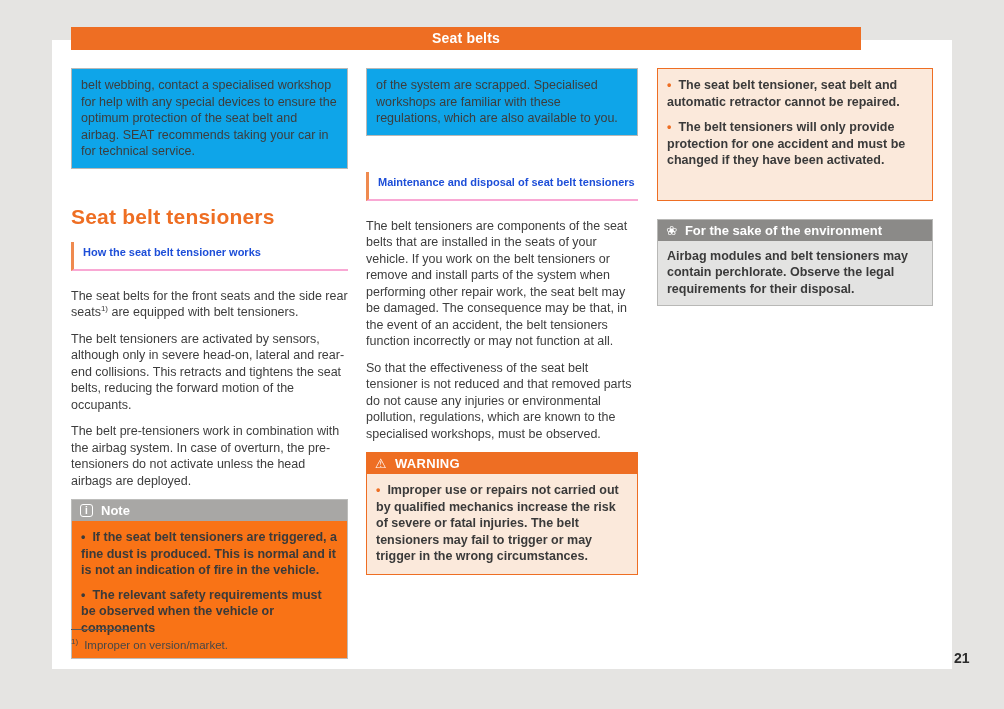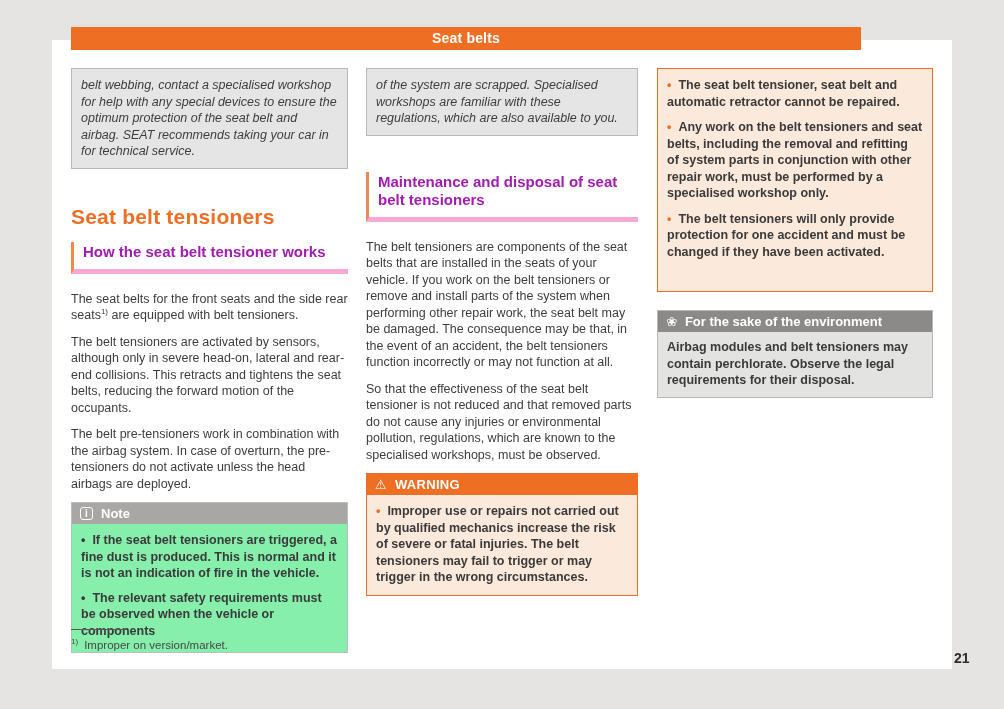--- a/index.html
+++ b/index.html
@@ -28,49 +28,48 @@
   .col { position:absolute; top:28px; }
   .col1 { left:19px;  width:277px; }
   .col2 { left:314px; width:272px; }
   .col3 { left:605px; width:276px; }
 
   .body-p { font-size:12.5px; line-height:16.5px; margin-bottom:10px; color:#3d3d3d; }
   sup { font-size:8px; line-height:0; }
 
   
   .graybox {
-    background:#e5e5e5; border:1px solid #b8b8b6;
+    background:#0ea5e9; border:1px solid #b8b8b6;
     padding:8px 9px; font-size:12.5px; line-height:16.5px;
     margin-bottom:36px;
-    font-style:italic;
   }
 
   .section-title {
     color:#ee6e23; font-size:21px; font-weight:bold; line-height:24px;
     margin-bottom:13px; letter-spacing:0.2px;
   }
 
   .subhead {
-    font-size:15px; font-weight:bold; color:#a21caf; line-height:18px;
-    border-left:3px solid #ef8a4f; border-bottom:5px solid #f9a8d4;
+    font-size:11px; font-weight:bold; color:#1d4ed8; line-height:18px;
+    border-left:3px solid #ef8a4f; border-bottom:2px solid #f9a8d4;
     padding:1px 0 8px 9px; margin-bottom:17px;
   }
 
   
   .notebox { margin-top:7px; border:1px solid #bdbdbb; }
   .notehead {
     background:#a8a7a5; color:#ffffff; font-size:13px; font-weight:bold;
     padding:3px 8px; display:flex; align-items:center; gap:8px;
   }
   .note-ic {
     display:inline-block; width:13px; height:13px; border:1px solid #ffffff;
     border-radius:3px; font-size:10px; line-height:12px; text-align:center;
     font-weight:bold; flex:0 0 auto;
   }
-  .notebody { background:#86efac; padding:8px 9px 13px 9px; }
+  .notebody { background:#f97316; padding:8px 9px 22px 9px; }
   .bullet { font-size:12.5px; line-height:16.5px; margin-bottom:8px; font-weight:bold; color:#3a3a3a; }
   .bullet:last-child { margin-bottom:0; }
   .bullet::before { content:"•"; margin-right:7px; }
   .bullet.dark::before { color:#3a3a3a; }
   .bullet.orange::before { color:#ee6e23; }
 
   
   .warnbox { margin-top:5px; border:1px solid #ee6e23; }
   .warnhead {
     background:#ee6e23; color:#ffffff; font-size:13px; font-weight:bold;
@@ -154,21 +153,20 @@
         </div>
         <div class="warnbody">
           <p class="bullet orange">Improper use or repairs not carried out by qualified mechanics increase the risk of severe or fatal injuries. The belt tensioners may fail to trigger or may trigger in the wrong circumstances.</p>
         </div>
       </div>
     </div>
 
     <div class="col col3">
       <div class="warncarry">
         <p class="bullet orange">The seat belt tensioner, seat belt and automatic retractor cannot be repaired.</p>
-        <p class="bullet orange">Any work on the belt tensioners and seat belts, including the removal and refitting of system parts in conjunction with other repair work, must be performed by a specialised workshop only.</p>
         <p class="bullet orange">The belt tensioners will only provide protection for one accident and must be changed if they have been activated.</p>
       </div>
 
       <div class="envbox">
         <div class="envhead">
           <span class="env-ic">❀</span>
           <span>For the sake of the environment</span>
         </div>
         <div class="envbody">Airbag modules and belt tensioners may contain perchlorate. Observe the legal requirements for their disposal.</div>
       </div>

